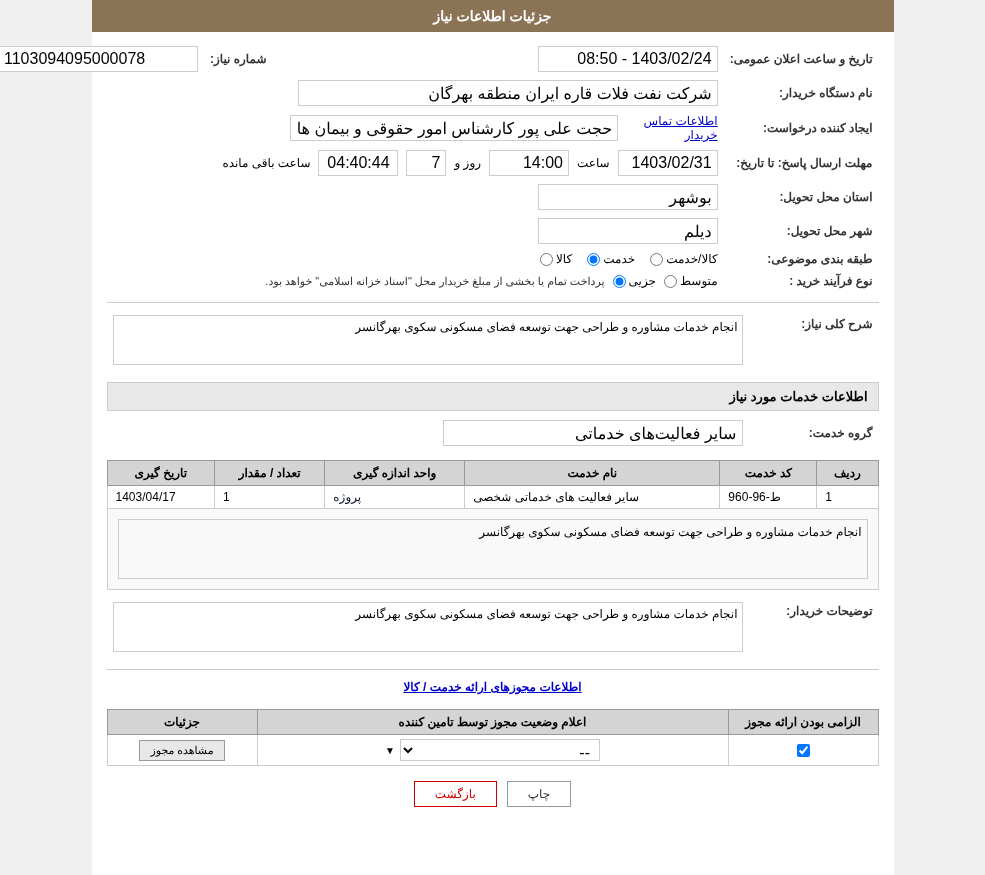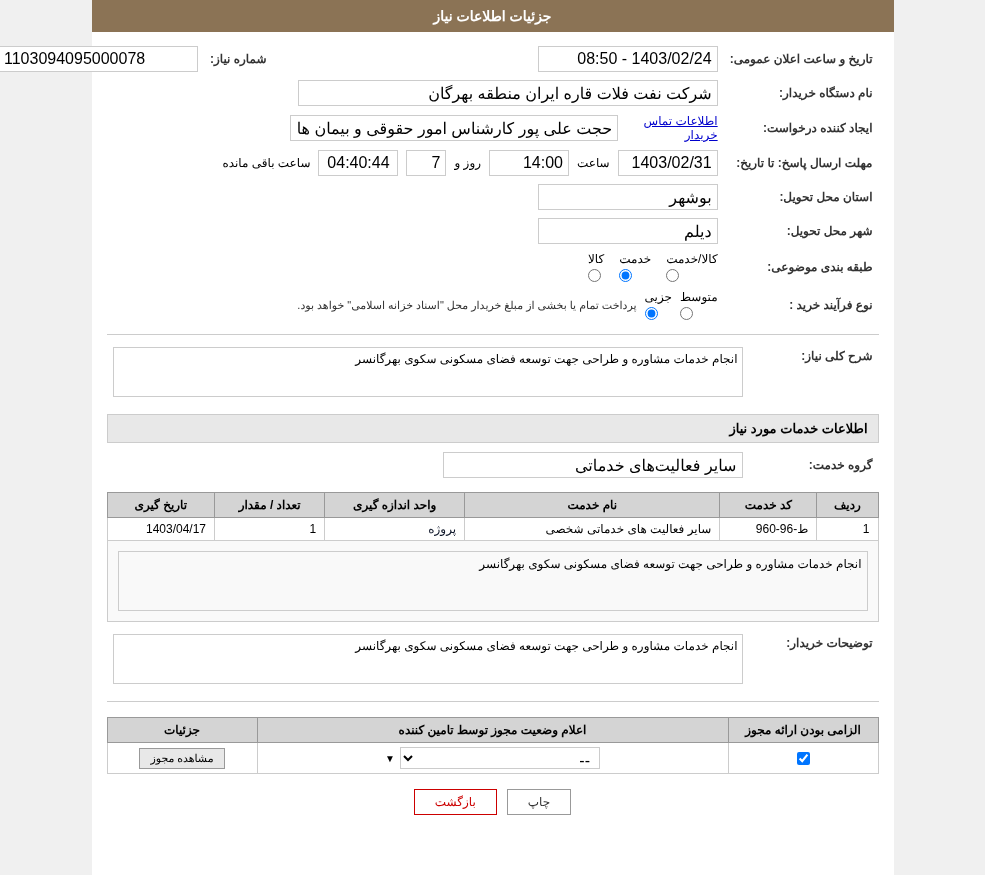--- a/index.html
+++ b/index.html
@@ -86,41 +86,40 @@
       height: 50px;
     }
     .radio-group {
       display: flex;
       gap: 15px;
       align-items: center;
       direction: rtl;
     }
     .radio-item {
       display: flex;
-      align-items: flex-end;
+      align-items: center;
       gap: 3px;
-      flex-direction: column;
     }
     .services-table {
       width: 100%;
       border-collapse: collapse;
       margin: 8px 0;
       font-size: 12px;
     }
     .services-table th {
       background: #d4d4d4;
       border: 1px solid #999;
       padding: 5px 8px;
       text-align: center;
       font-weight: bold;
     }
     .services-table td {
       border: 1px solid #ccc;
       padding: 4px 8px;
-      text-align: right;
+      text-align: left;
     }
     .services-table tr:nth-child(even) td {
       background: #f9f9f9;
     }
     .desc-box {
       border: 1px solid #ccc;
       padding: 5px;
       margin: 5px 0;
       min-height: 60px;
       text-align: right;
@@ -377,20 +376,21 @@
         <td class="label-cell" style="vertical-align:top; padding-top:6px;">توضیحات خریدار:</td>
         <td>
           <textarea class="textarea-field" style="">انجام خدمات مشاوره و طراحی جهت توسعه فضای مسکونی سکوی بهرگانسر</textarea>
         </td>
       </tr>
     </tbody>
       </table>
 
     <hr class="separator-line">
 
+    <a class="section-title-link">اطلاعات مجوزهای ارائه خدمت / کالا</a>
 
     <div class="permits-section">
       <table class="permits-table">
         <thead>
           <tr>
             <th style="width:150px;">الزامی بودن ارائه مجوز</th>
             <th>اعلام وضعیت مجوز توسط تامین کننده</th>
             <th style="width:150px;">جزئیات</th>
           </tr>
         </thead>

